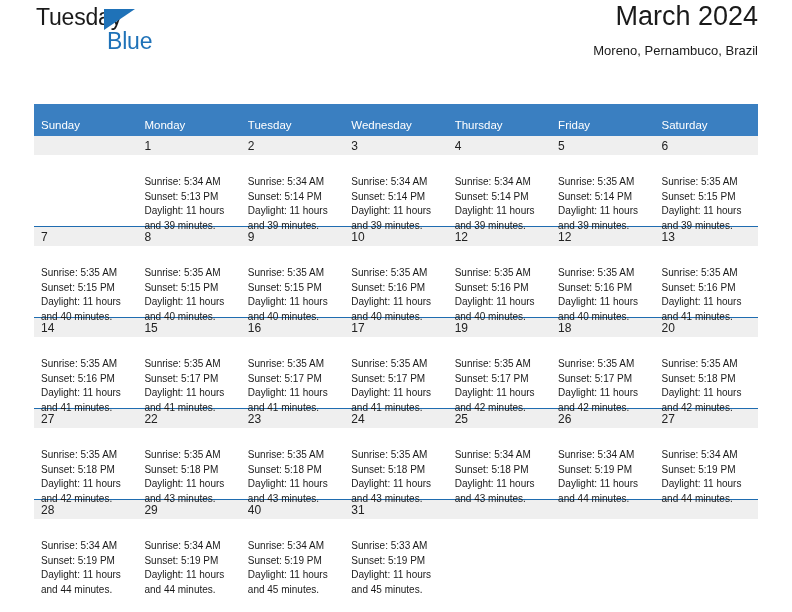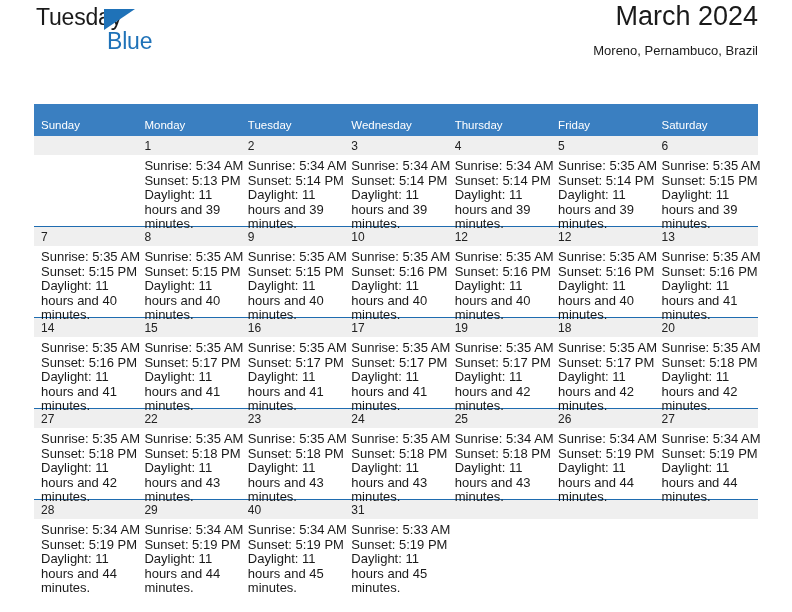--- a/index.html
+++ b/index.html
@@ -119,23 +119,24 @@
     box-sizing: border-box;
     font-size: 12px;
     color: #222222;
     line-height: 18px;
   }
   td.empty .daynum-band {
     background: #efefef;
   }
   .cell-lines {
     padding: 4px 6px 0 7px;
-    font-size: 13px;
+    font-size: 10px;
     line-height: 14.6px;
     color: #1a1a1a;
+    margin-top: 16px;
   }
   .cell-lines div {
     white-space: nowrap;
   }
   .daylight-line {
     white-space: normal !important;
   }
 </style>
 </head>
 <body>

